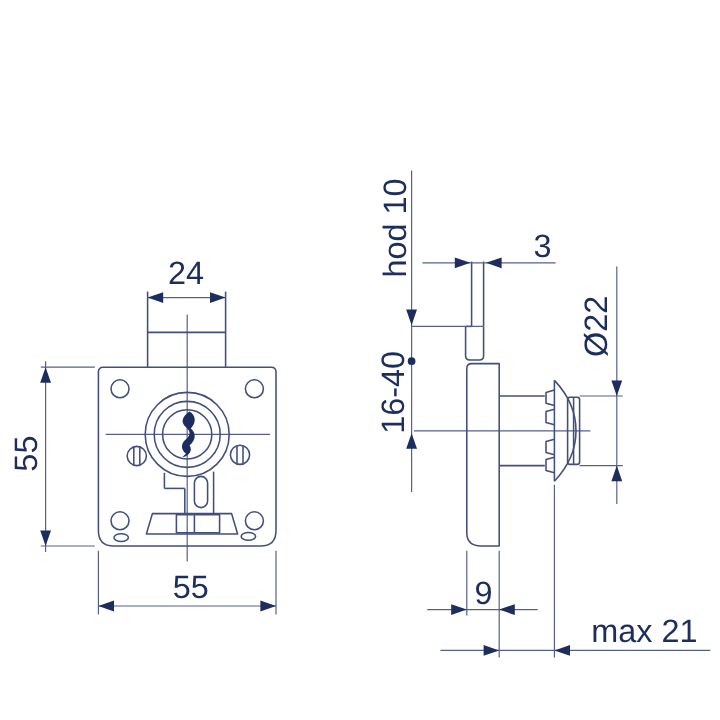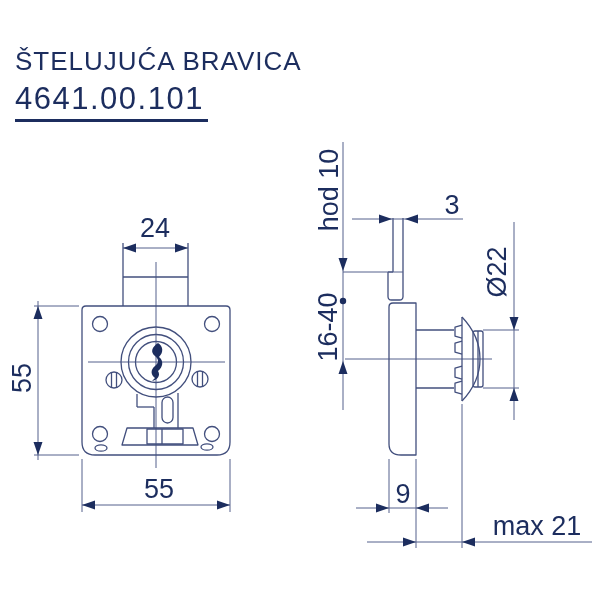--- a/index.html
+++ b/index.html
@@ -17,24 +17,20 @@
   .part{stroke:#424f7d;stroke-width:1.3;fill:none;stroke-linejoin:round;}
   .thin{stroke:#55618c;stroke-width:1;fill:none;}
   .arrow{fill:#1c2d5e;stroke:none;}
   .dimtext{fill:#1c2d5e;font-size:27px;font-family:"Liberation Sans","DejaVu Sans",sans-serif;}
 </style>
 </head>
 <body>
 
 <div class="canvas">
 
-  <div class="title-block">
-    <div class="product-name">ŠTELUJUĆA BRAVICA</div>
-    <div class="part-number">4641.00.101</div>
-  </div>
 
   <svg width="600" height="600" viewBox="0 0 600 600">
 
     <g>
 
       <g>
         <line class="thin" x1="156" y1="262" x2="156" y2="468"></line>
         <line class="thin" x1="88" y1="362" x2="225" y2="362"></line>
       </g>
 

